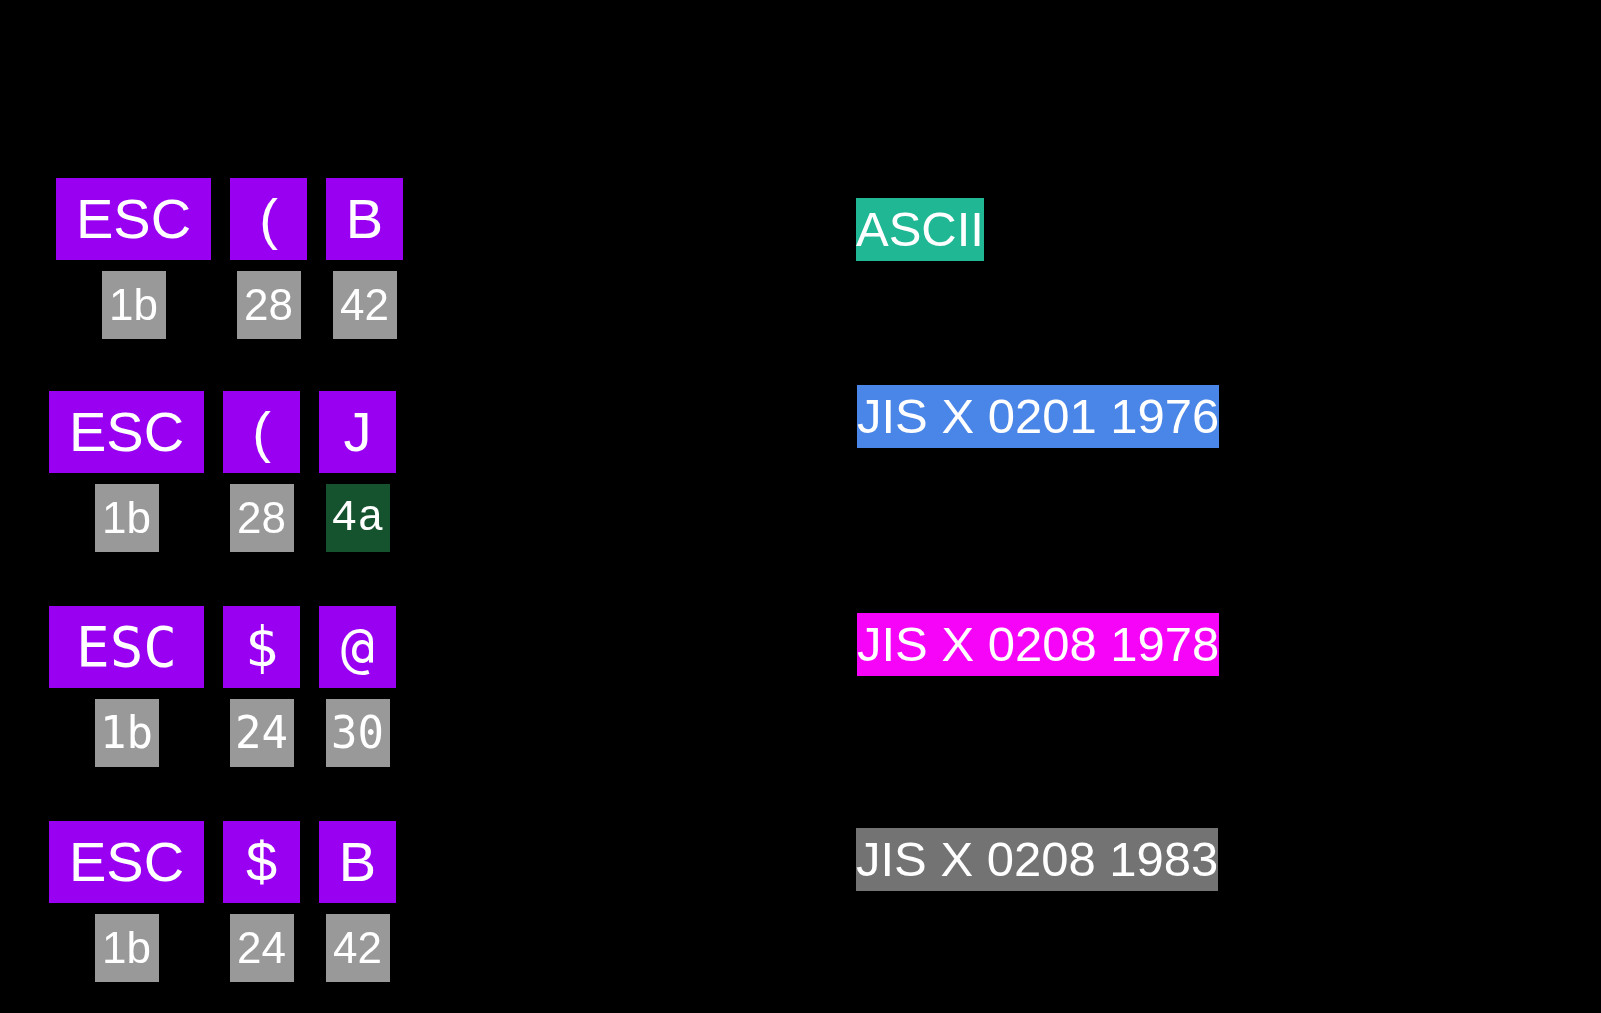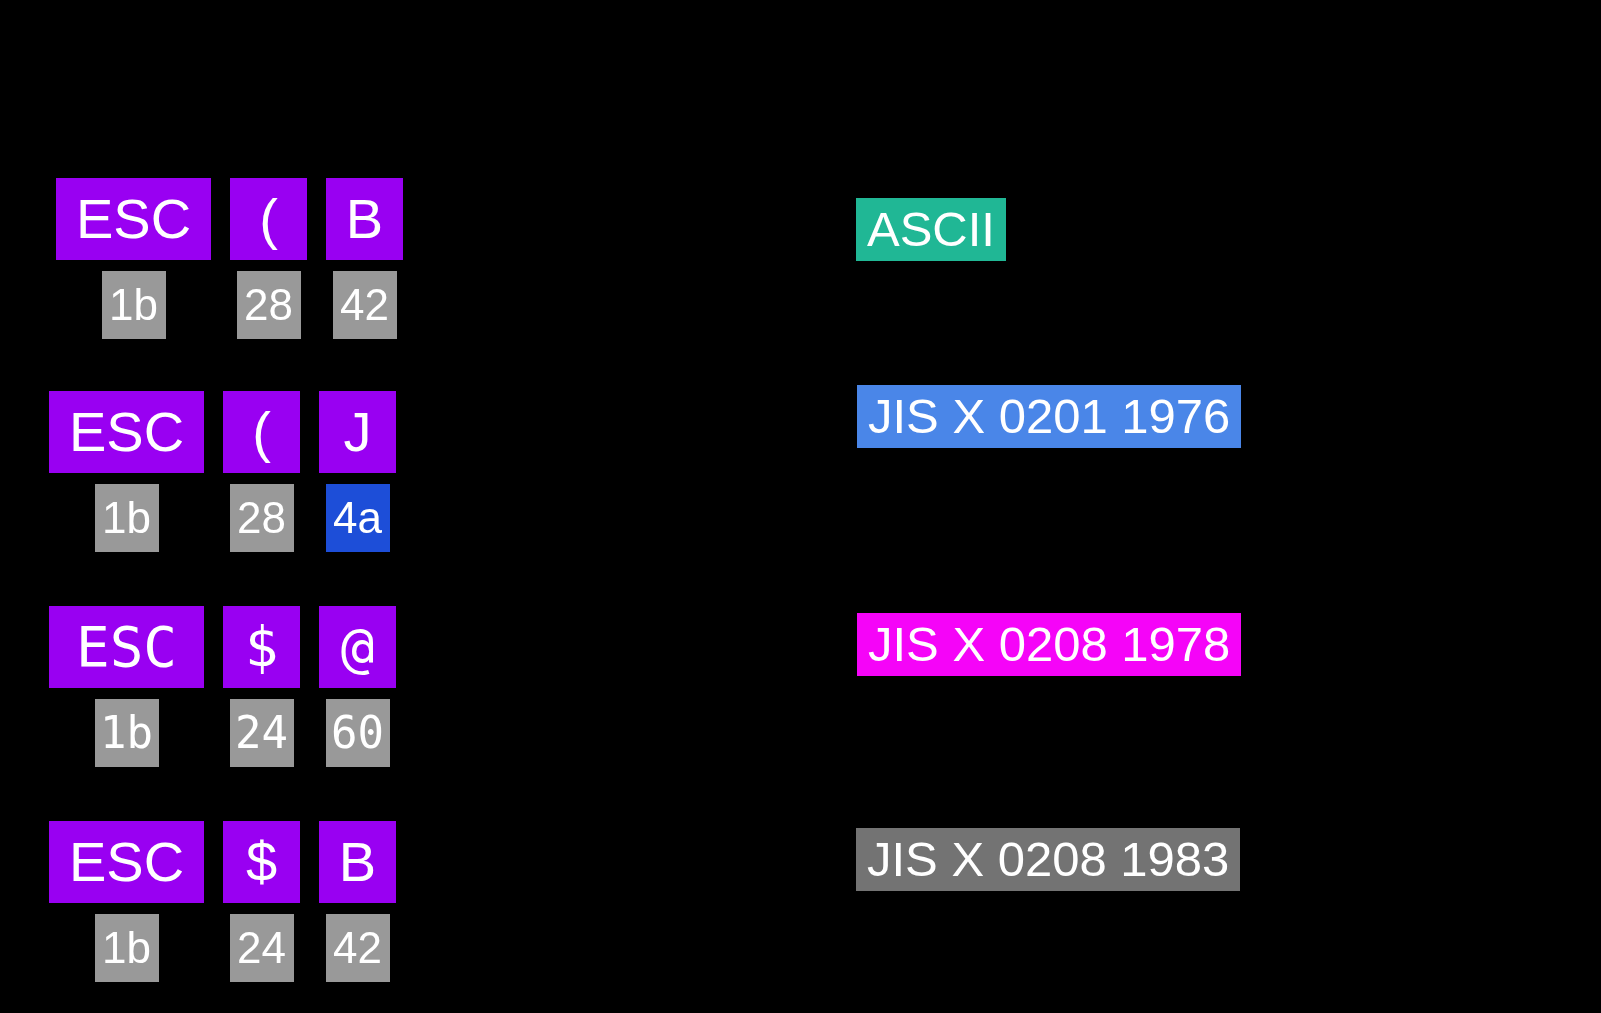--- a/index.html
+++ b/index.html
@@ -70,21 +70,21 @@
   .row3 .key, .row3 .hex {
     font-family: "DejaVu Sans Mono", monospace;
   }
 
   .label {
     position: absolute;
     left: 857px;
     height: 63px;
     display: inline-flex;
     align-items: center;
-    padding: 0 11px;
+    padding: 0 0;
     color: #ffffff;
     font-size: 49px;
     line-height: 1;
     white-space: nowrap;
   }
   .row1 .label { top: 20px; left: 856px; }
   .row2 .label { top: -6px; }
   .row3 .label { top: 7px; }
   .row4 .label { top: 7px; left: 856px; }
 </style>
@@ -116,39 +116,39 @@
       <div class="keygroup">
         <div class="key wide" style="background-color: rgb(153, 0, 242);">ESC</div>
         <div class="hex" style="background-color: rgb(153, 153, 153);">1b</div>
       </div>
       <div class="keygroup">
         <div class="key" style="background-color: rgb(153, 0, 242);">(</div>
         <div class="hex" style="background-color: rgb(153, 153, 153);">28</div>
       </div>
       <div class="keygroup">
         <div class="key" style="background-color: rgb(153, 0, 242);">J</div>
-        <div class="hex" style="background-color: #1d4ed8;">4a</div>
+        <div class="hex" style="background-color: #14532d; font-family: Liberation Mono, monospace;">4a</div>
       </div>
     </div>
     <div class="label" style="background-color: rgb(74, 134, 232);">JIS X 0201 1976</div>
   </div>
 
   <div class="row row3">
     <div class="keys">
       <div class="keygroup">
         <div class="key wide" style="background-color: rgb(153, 0, 242);">ESC</div>
         <div class="hex" style="background-color: rgb(153, 153, 153);">1b</div>
       </div>
       <div class="keygroup">
         <div class="key" style="background-color: rgb(153, 0, 242);">$</div>
         <div class="hex" style="background-color: rgb(153, 153, 153);">24</div>
       </div>
       <div class="keygroup">
         <div class="key" style="background-color: rgb(153, 0, 242);">@</div>
-        <div class="hex" style="background-color: rgb(153, 153, 153);">60</div>
+        <div class="hex" style="background-color: rgb(153, 153, 153);">30</div>
       </div>
     </div>
     <div class="label" style="background-color: rgb(245, 4, 248); text-align: right;">JIS X 0208 1978</div>
   </div>
 
   <div class="row row4">
     <div class="keys">
       <div class="keygroup">
         <div class="key wide" style="background-color: rgb(153, 0, 242);">ESC</div>
         <div class="hex" style="background-color: rgb(153, 153, 153);">1b</div>

